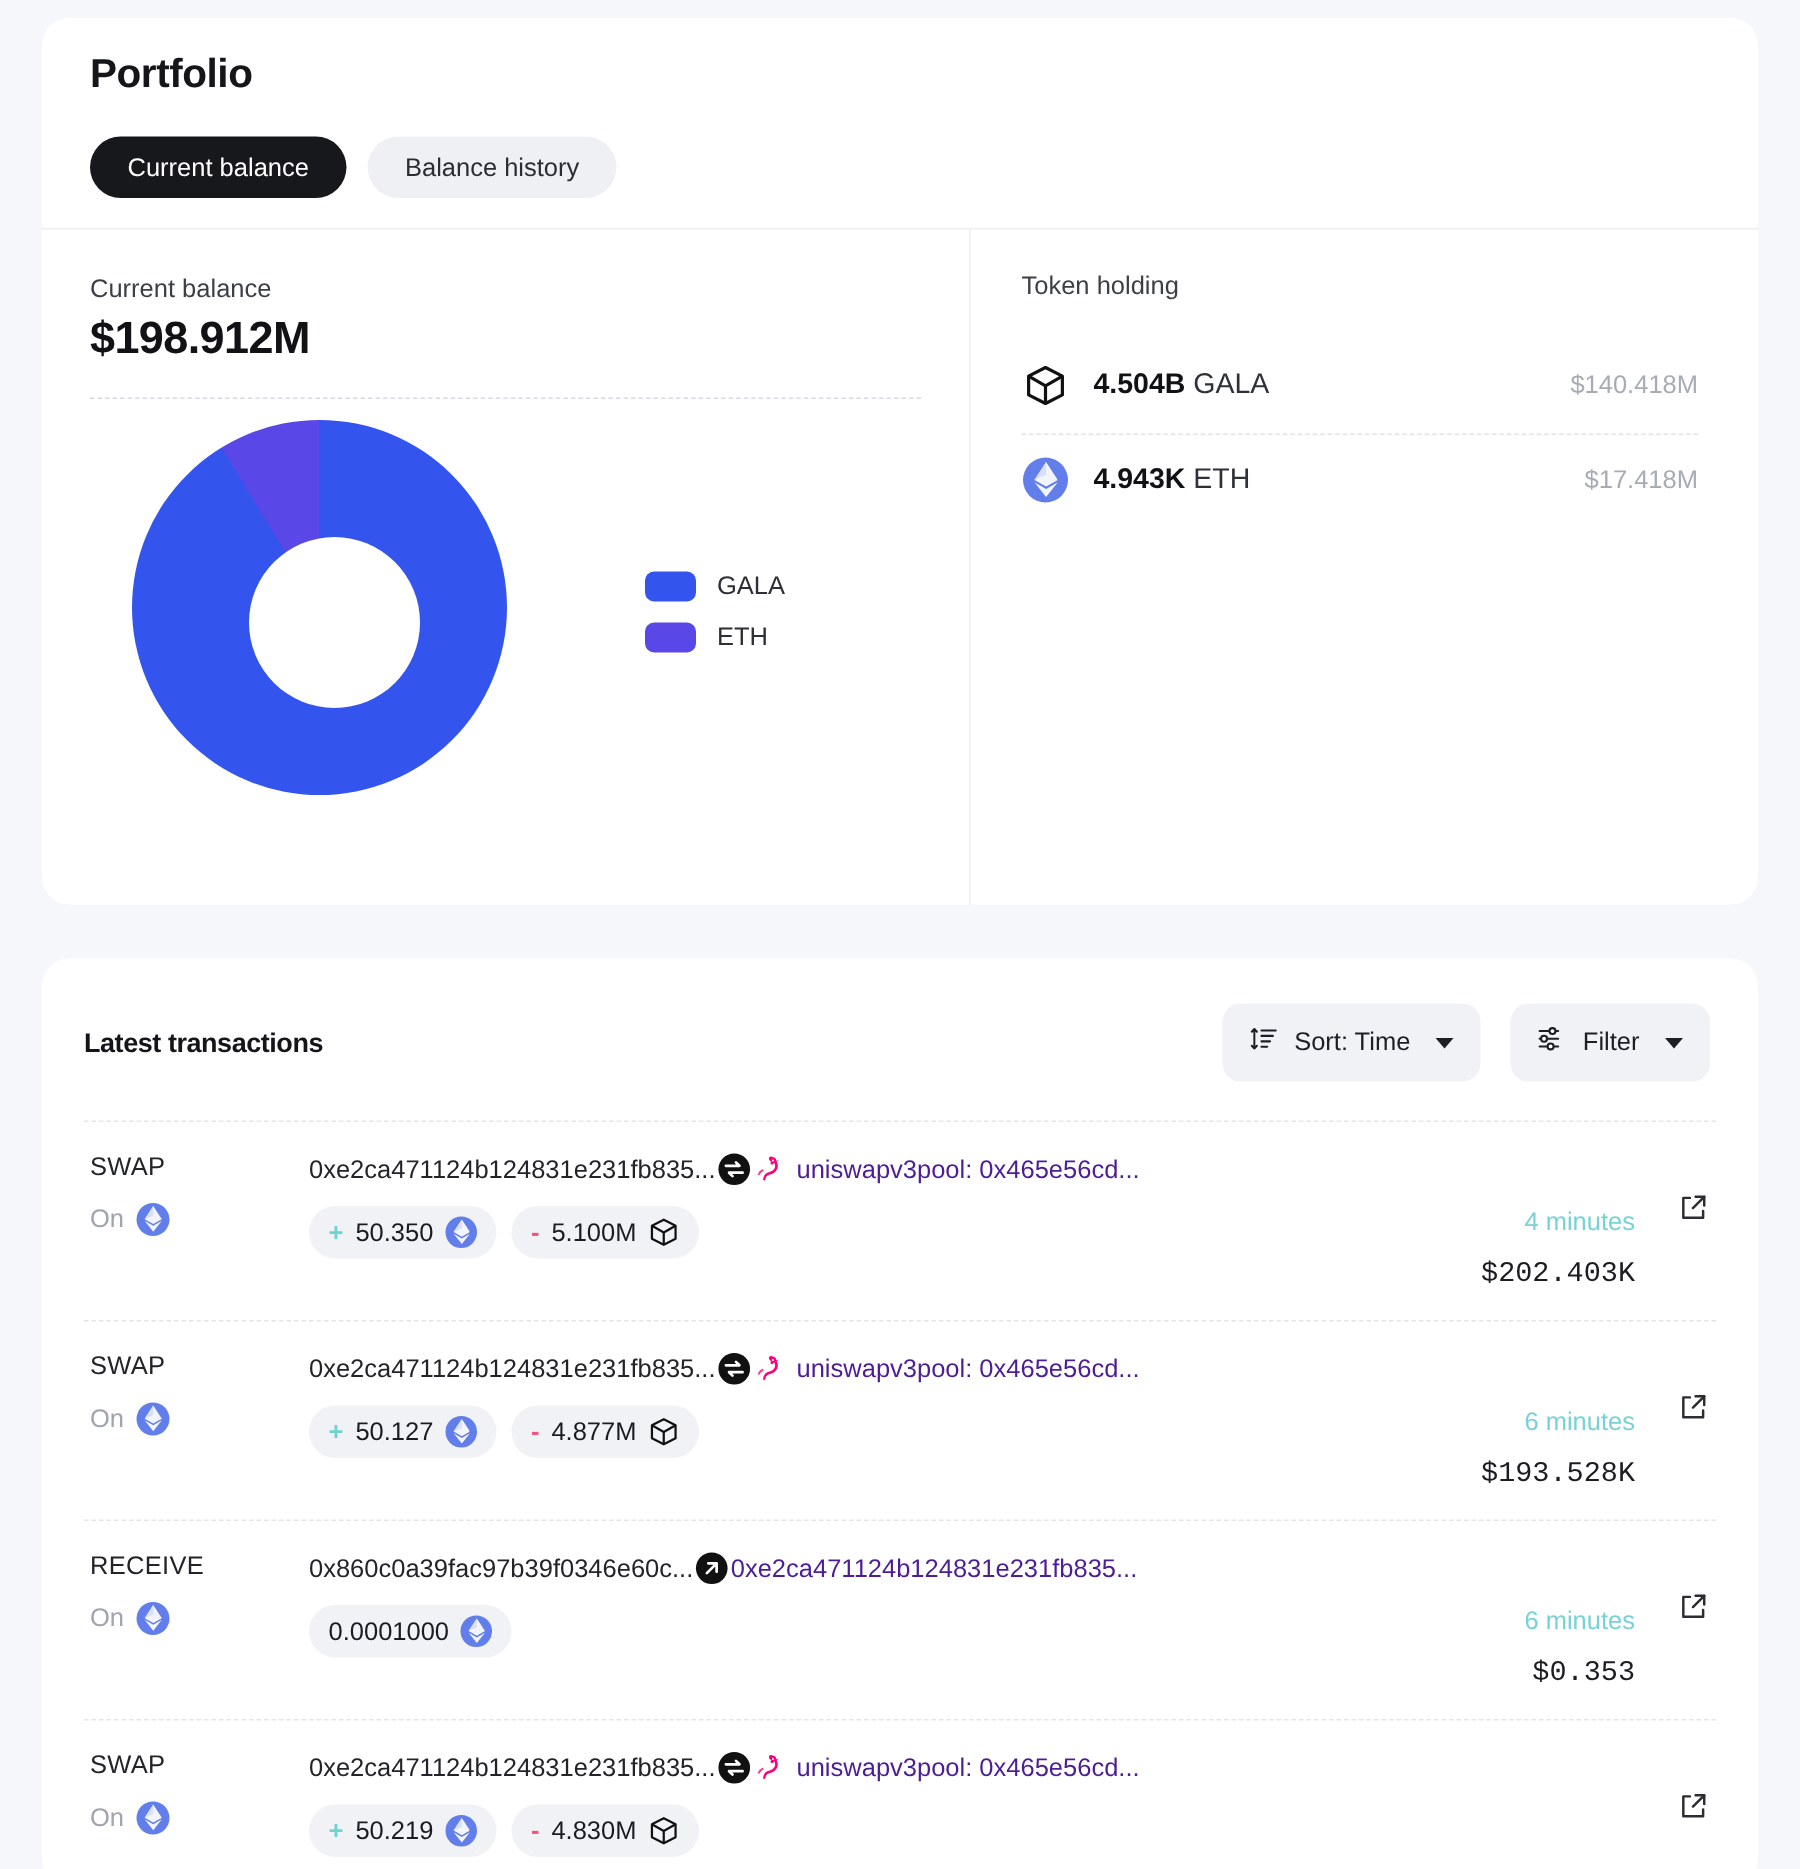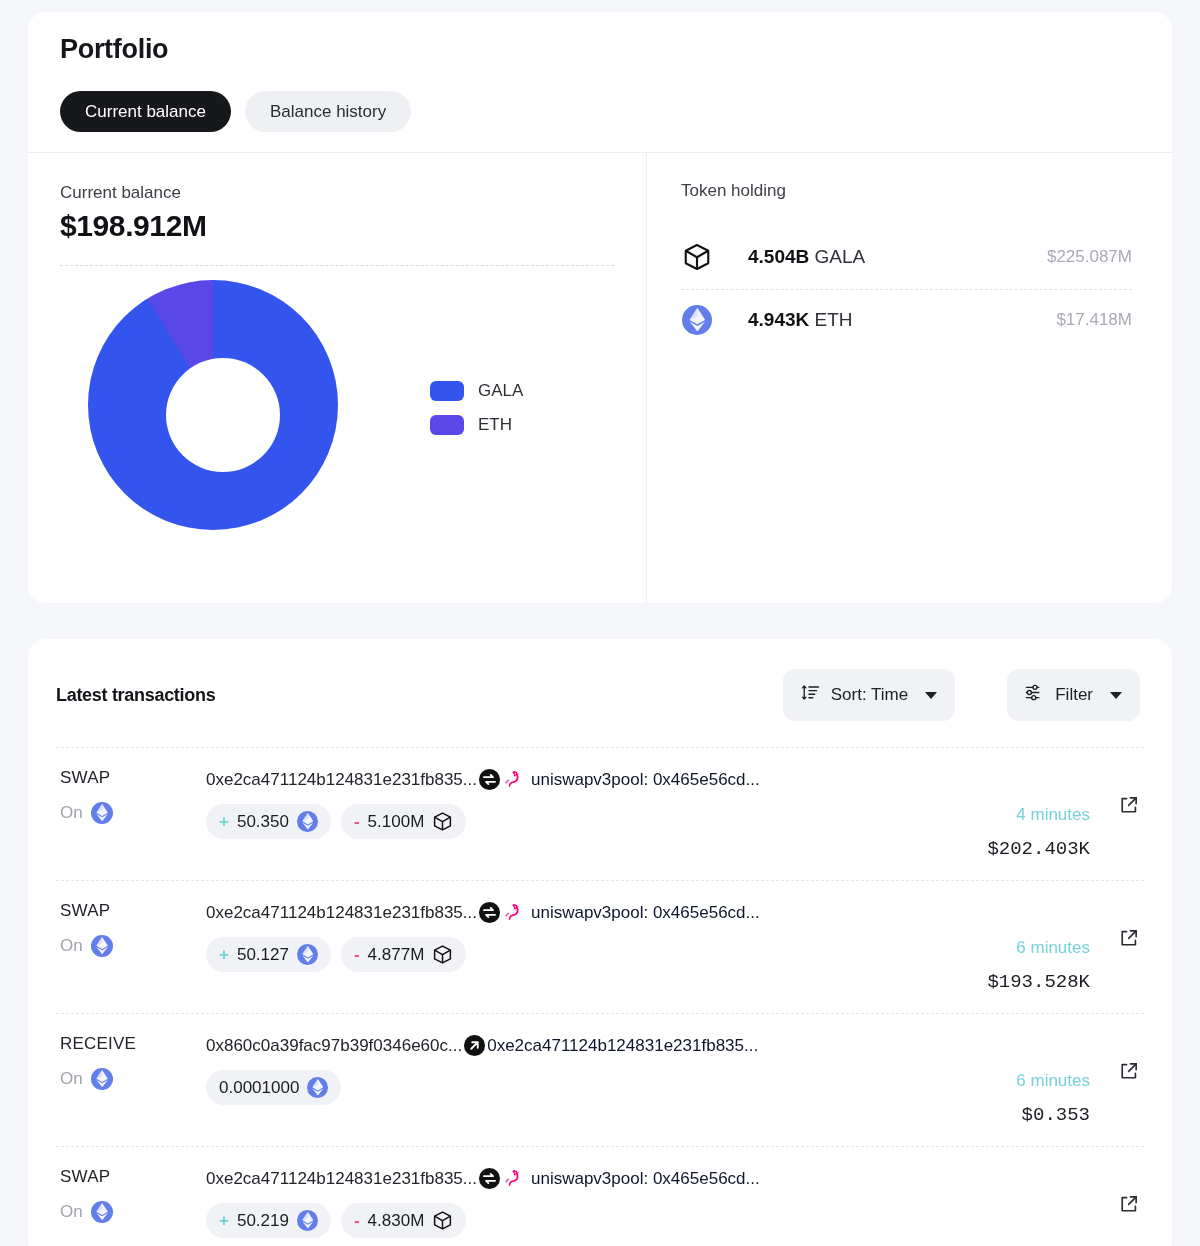--- a/index.html
+++ b/index.html
@@ -77,21 +77,21 @@
     border-radius: 50%;
   }
   .legend { margin-left: 72px; }
   .legend-row { display: flex; align-items: center; margin-bottom: 14px; }
   .legend-swatch { width: 34px; height: 20px; border-radius: 6px; margin-right: 14px; }
   .legend-text { font-size: 17px; color: #2c2f35; }
 
   
   .th-title { font-size: 17px; color: #3c3f46; }
   .th-list { margin-top: 26px; }
-  .th-row { display: flex; align-items: center; padding: 14px 0 16px 0; gap: 19px; }
+  .th-row { display: flex; align-items: center; padding: 14px 0 16px 0; }
   .th-row + .th-row { border-top: 1px dashed #dfe2e8; }
   .th-icon { width: 32px; height: 32px; margin-right: 16px; flex: 0 0 32px; display:flex; align-items:center; justify-content:center;}
   .th-amount { font-size: 19px; color: #111216; }
   .th-amount b { font-weight: bold; }
   .th-amount span.sym { font-weight: normal; color: #2e3138; }
   .th-usd { margin-left: auto; font-size: 17px; color: #a7abb4; }
 
   
   .tx-head {
     display: flex;
@@ -110,42 +110,41 @@
     align-items: center;
     gap: 11px;
     background: #f1f2f6;
     border: none;
     border-radius: 12px;
     padding: 14px 18px;
     font-size: 17px;
     color: #1d1f25;
     cursor: pointer;
     font-family: "Liberation Sans", sans-serif;
-    margin-left: 32px;
   }
   .caret { width: 0; height: 0; border-left: 6px solid transparent; border-right: 6px solid transparent; border-top: 7px solid #1d1f25; margin-left: 6px;}
 
   .tx-list { padding: 0 28px 0 28px; margin-top: 26px; }
   .tx-row {
     display: flex;
     align-items: flex-start;
     padding: 20px 4px 20px 4px;
     border-top: 1px dashed #e2e5ea;
     position: relative;
     min-height: 100px;
   }
   .tx-col-type { width: 146px; flex: 0 0 146px; }
   .tx-type { font-size: 17px; color: #22242a; letter-spacing: .2px;}
   .tx-on { display: flex; align-items: center; gap: 8px; margin-top: 14px; }
   .tx-on-label { font-size: 17px; color: #a0a4ad; }
 
   .tx-col-mid { flex: 1; min-width: 0; }
   .tx-addr-line { display: flex; align-items: center; gap: 1px; }
   .tx-addr { font-size: 17px; color: #22242a; white-space: nowrap; }
-  .tx-addr-to { font-size: 17px; color: #0f172a; white-space: nowrap; }
+  .tx-addr-to { font-size: 17px; color: #4c1d95; white-space: nowrap; }
   .tx-dest { display: flex; align-items: center; gap: 8px; }
   .tx-amts { display: flex; gap: 10px; margin-top: 13px; }
   .pill {
     display: flex;
     align-items: center;
     gap: 8px;
     background: #f1f2f6;
     border-radius: 999px;
     padding: 7px 13px;
     font-size: 17px;
@@ -215,21 +214,21 @@
             <div class="th-row">
               <span class="th-icon">
                 <span style="display:inline-flex;align-items:center">
                   <svg width="30" height="30" viewBox="0 0 24 24" fill="none">
                     <path d="M12 2.4 21 7v10l-9 4.6L3 17V7z" stroke="#111" stroke-width="1.7" stroke-linejoin="round"></path>
                     <path d="M12 12.2 21 7M12 12.2 3 7M12 12.2v9.4" stroke="#111" stroke-width="1.7" stroke-linejoin="round"></path>
                   </svg>
                 </span>
               </span>
               <span class="th-amount"><b>4.504B</b> <span class="sym">GALA</span></span>
-              <span class="th-usd">$225.087M</span>
+              <span class="th-usd">$140.418M</span>
             </div>
             <div class="th-row">
               <span class="th-icon">
                 <span class="ethicon" style="width:30px;height:30px;flex:0 0 30px">
                   <svg width="16.8" height="23.400000000000002" viewBox="0 0 12 18">
                     <path d="M6 0 0 9.2 6 12.6 12 9.2z" fill="#fff" opacity=".92"></path>
                     <path d="M6 0 0 9.2 6 6.6z" fill="#d9e0fb"></path>
                     <path d="M6 13.9 0 10.4 6 18l6-7.6z" fill="#fff" opacity=".92"></path>
                   </svg>
                 </span>

